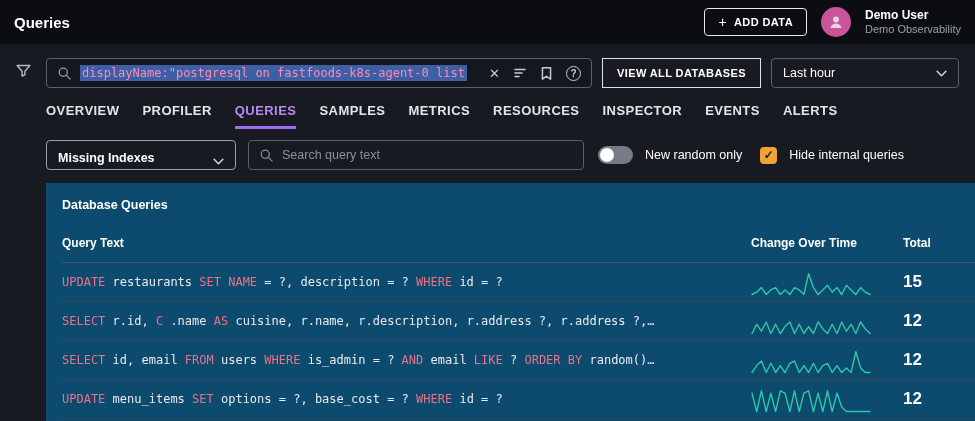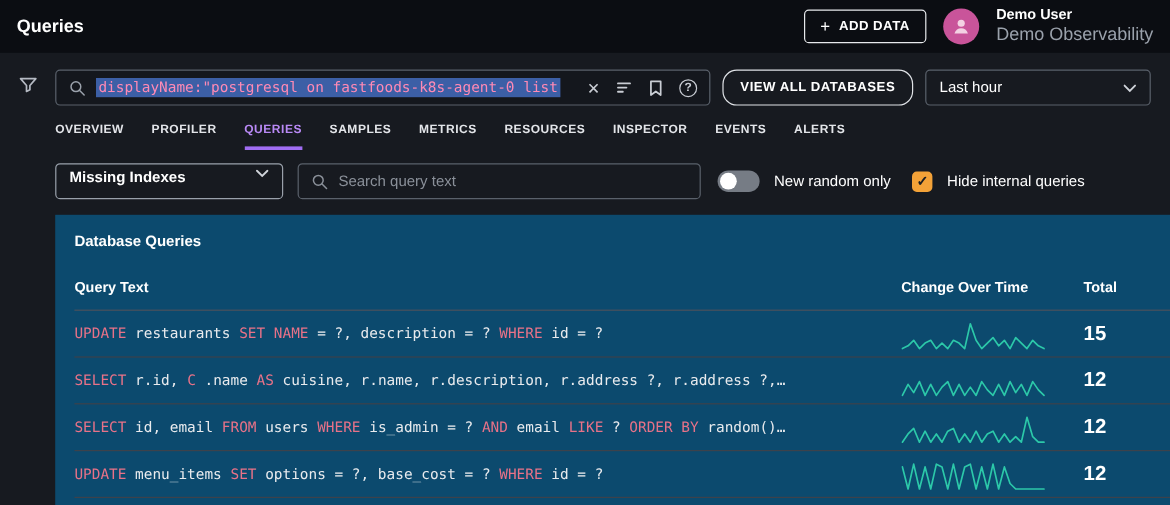--- a/index.html
+++ b/index.html
@@ -10,52 +10,52 @@
   .header { height:44px; background:#0b0d12; display:flex; align-items:center; padding:0 14px; gap:14px; }
   .title { font-size:15px; font-weight:700; margin-right:auto; }
   .add-btn { display:flex; align-items:center; gap:7px; border:1px solid #e7e9ec; border-radius:4px;
              height:28px; padding:0 13px; font-size:11px; font-weight:700; letter-spacing:.4px;
              background:transparent; color:#fff; cursor:pointer; font-family:inherit; }
   .add-btn .plus { font-size:14px; font-weight:400; line-height:1; }
   .avatar { width:30px; height:30px; border-radius:50%; background:#c9549a; display:flex;
             align-items:center; justify-content:center; flex:0 0 auto; cursor:pointer; }
   .userblock { line-height:1.25; cursor:pointer; }
   .user-name { font-size:12px; font-weight:700; }
-  .user-org { font-size:15px; color:#9aa1ab; }
+  .user-org { font-size:11px; color:#9aa1ab; }
 
   
   .content { display:flex; height:377px; }
   .rail { width:46px; padding-top:18px; display:flex; justify-content:center; align-items:flex-start; }
   .main { flex:1; min-width:0; display:flex; flex-direction:column; }
 
   
   .row1 { display:flex; gap:10px; margin:14px 16px 0 0; height:30px; }
   .searchbox { flex:1; display:flex; align-items:center; gap:8px; border:1px solid #5a616b;
                border-radius:4px; padding:0 10px; background:#14171d; min-width:0; }
   .sel-text { font-family:"DejaVu Sans Mono", monospace; font-size:12px; color:#ff8ab5;
               background:#3c5fa6; padding:1px 2px; white-space:nowrap; overflow:hidden; }
   .sbicons { margin-left:auto; display:flex; align-items:center; gap:13px; flex:0 0 auto; }
   .ibtn { color:#c9cdd4; font-size:13px; line-height:1; cursor:pointer; display:flex; align-items:center; }
   .helpc { width:15px; height:15px; border:1.5px solid #c9cdd4; border-radius:50%; color:#c9cdd4;
            font-size:10px; font-weight:700; display:flex; align-items:center; justify-content:center; cursor:pointer; }
-  .vab-btn { border:1px solid #dfe2e6; border-radius:12px; padding:0 14px; font-size:11px; font-weight:700;
+  .vab-btn { border:1px solid #dfe2e6; border-radius:0; padding:0 14px; font-size:11px; font-weight:700;
              letter-spacing:.4px; color:#fff; background:transparent; cursor:pointer; font-family:inherit; flex:0 0 auto; }
   .time-select { width:188px; border:1px solid #5a616b; border-radius:4px; display:flex; align-items:center;
                  justify-content:space-between; padding:0 11px; font-size:12.5px; cursor:pointer; flex:0 0 auto; }
 
   
   .tabs { display:flex; gap:23px; margin:15px 16px 0 0; }
-  .tab { font-size:10px; font-weight:700; letter-spacing:.45px; color:#e3e5e9;
+  .tab { font-size:13px; font-weight:700; letter-spacing:.45px; color:#e3e5e9;
          padding-bottom:8px; cursor:pointer; border-bottom:3px solid transparent; }
   .tab.active { color:#b989f5; border-bottom-color:#a06df2; }
 
   
   .row3 { display:flex; align-items:center; gap:12px; margin:11px 16px 0 0; height:30px; }
   .idx-select { width:190px; height:30px; border:1px solid #9aa1ab; border-radius:4px; display:flex;
-                align-items:flex-start; justify-content:space-between; padding:4px 11px; font-size:12.5px;
+                align-items:flex-end; justify-content:space-between; padding:4px 11px; font-size:12.5px;
                 font-weight:700; cursor:pointer; flex:0 0 auto; }
   .qsearch { width:336px; height:30px; border:1px solid #5a616b; border-radius:4px; display:flex;
              align-items:center; gap:8px; padding:0 10px; flex:0 0 auto; }
   .qsearch input { flex:1; background:transparent; border:none; outline:none; color:#e9ebee;
                    font-size:12.5px; font-family:"Liberation Sans", sans-serif; min-width:0; }
   .qsearch input::placeholder { color:#8a9099; }
   .toggle { width:35px; height:18px; border-radius:10px; background:#767c85; position:relative;
             cursor:pointer; flex:0 0 auto; margin-left:2px; }
   .toggle .knob { position:absolute; left:2px; top:2px; width:14px; height:14px; border-radius:50%;
                   background:#fff; transition:left .1s; }

